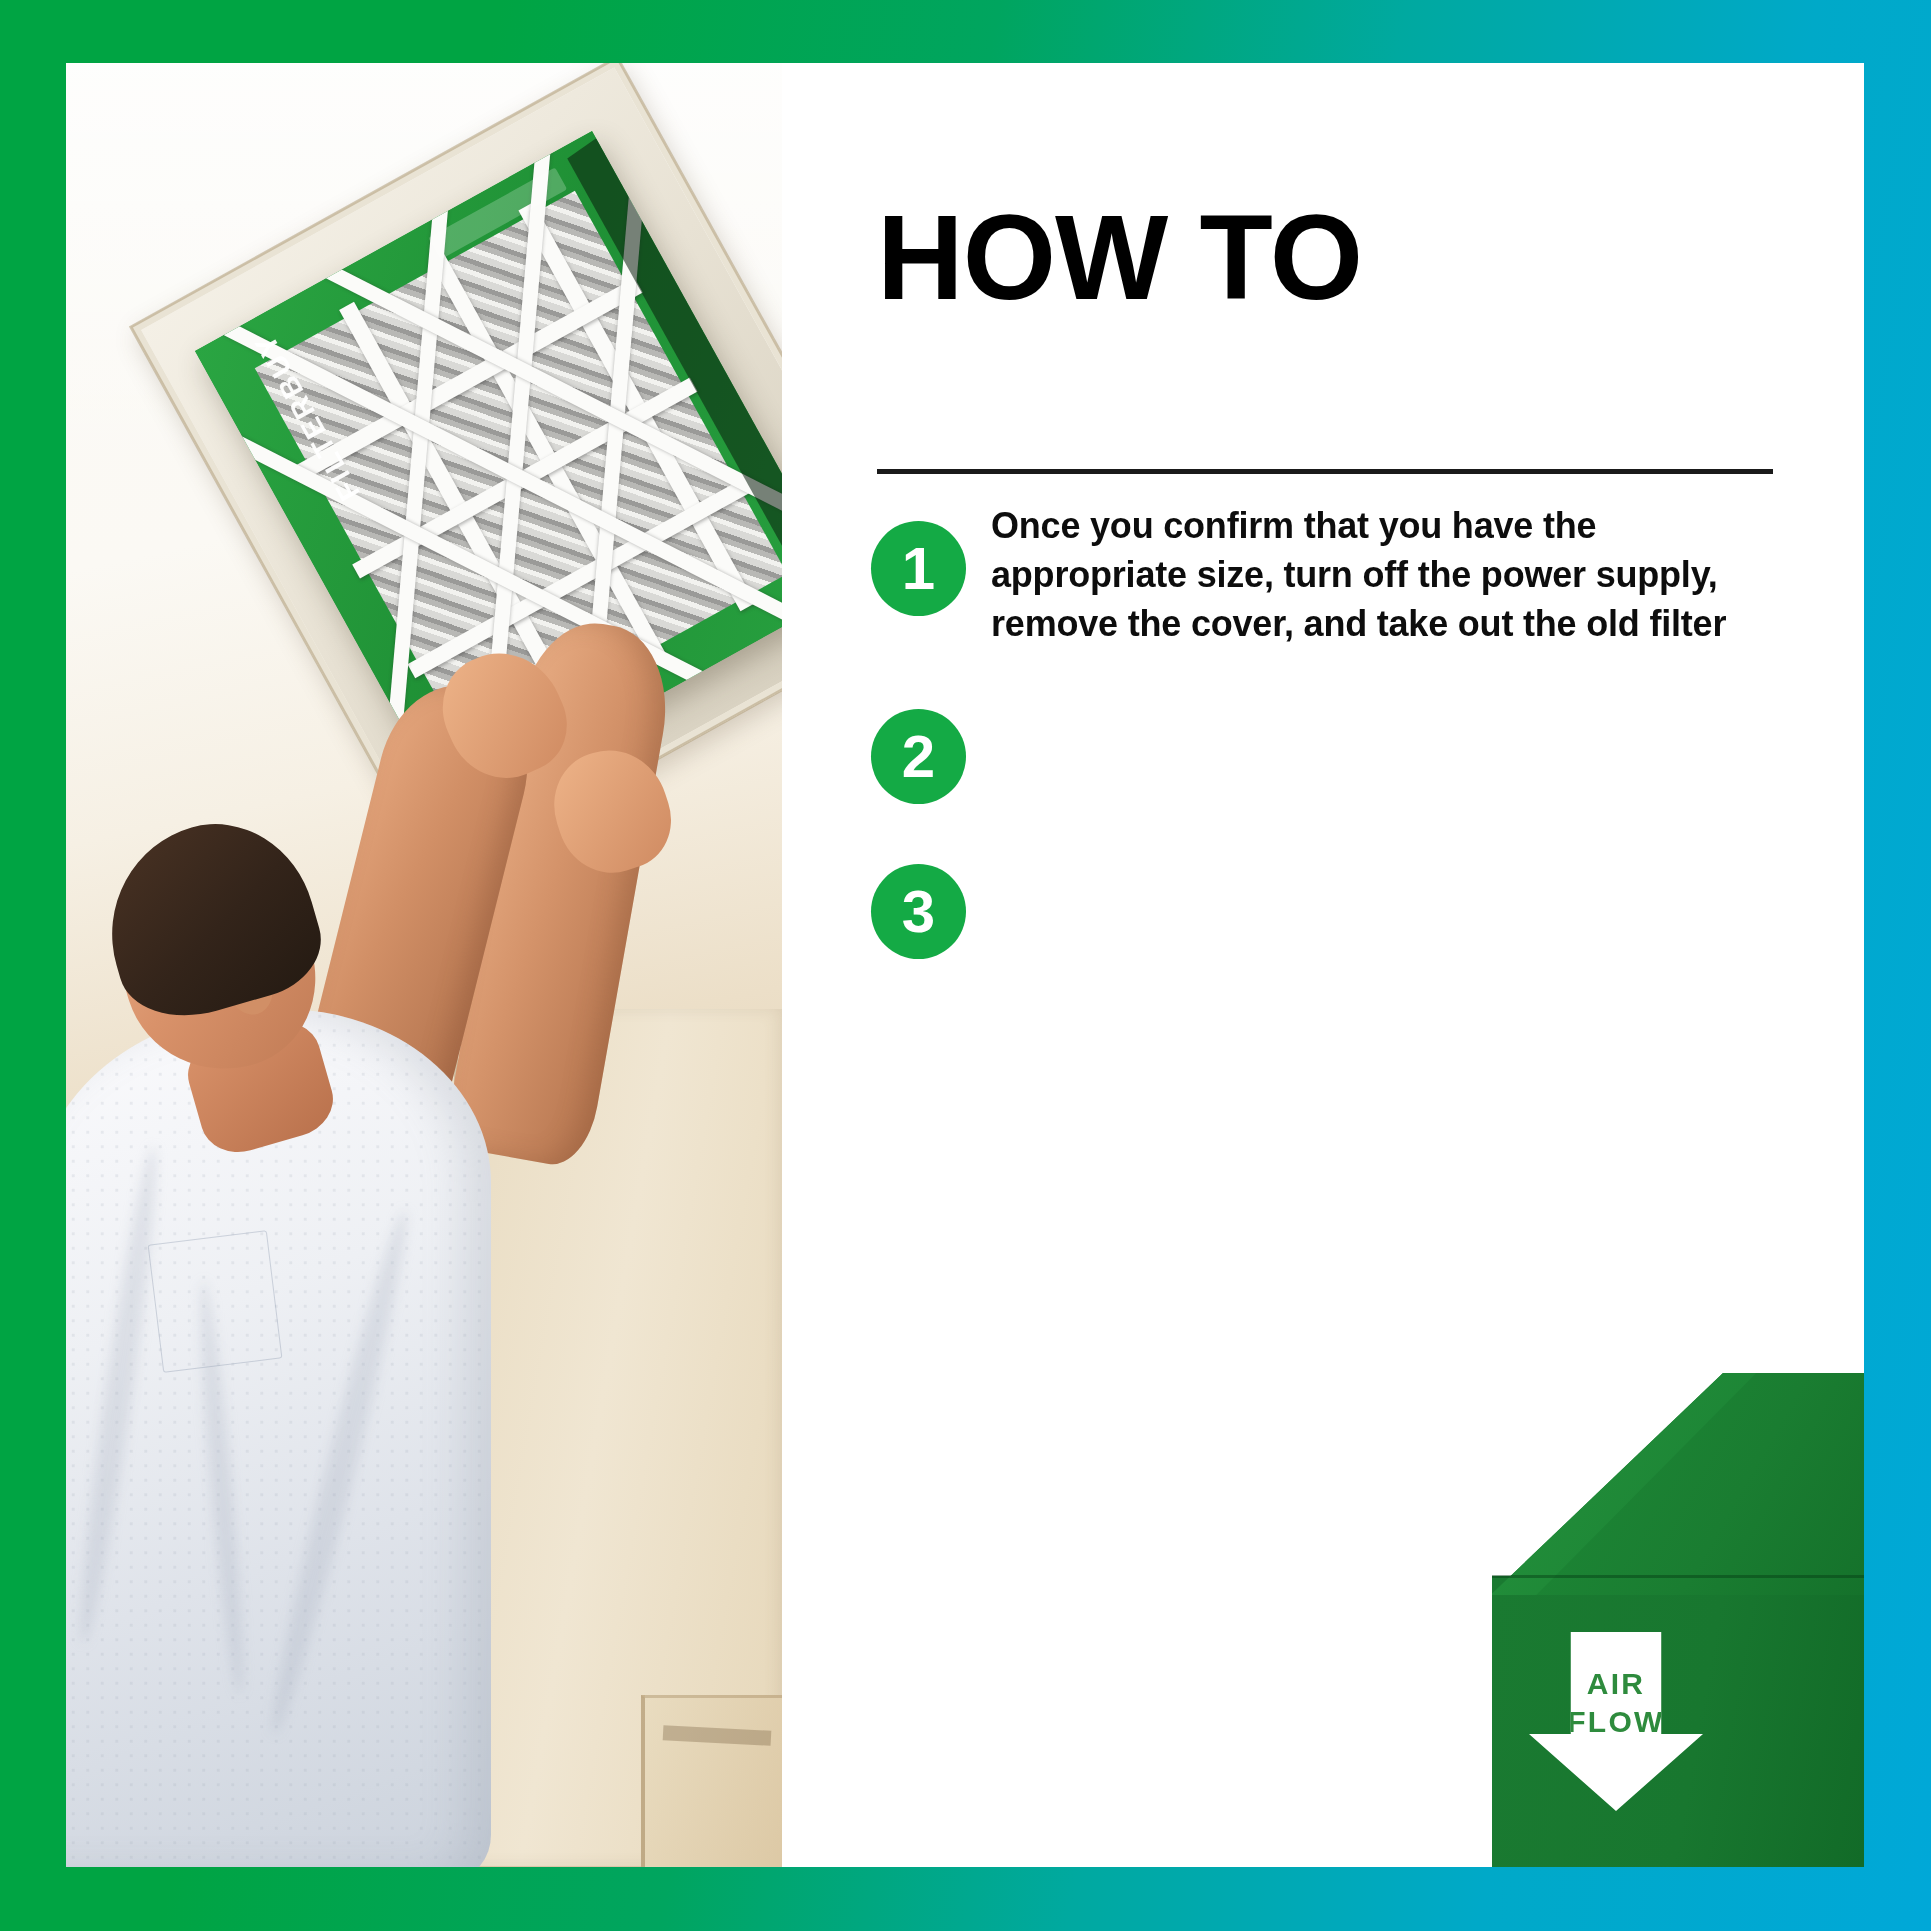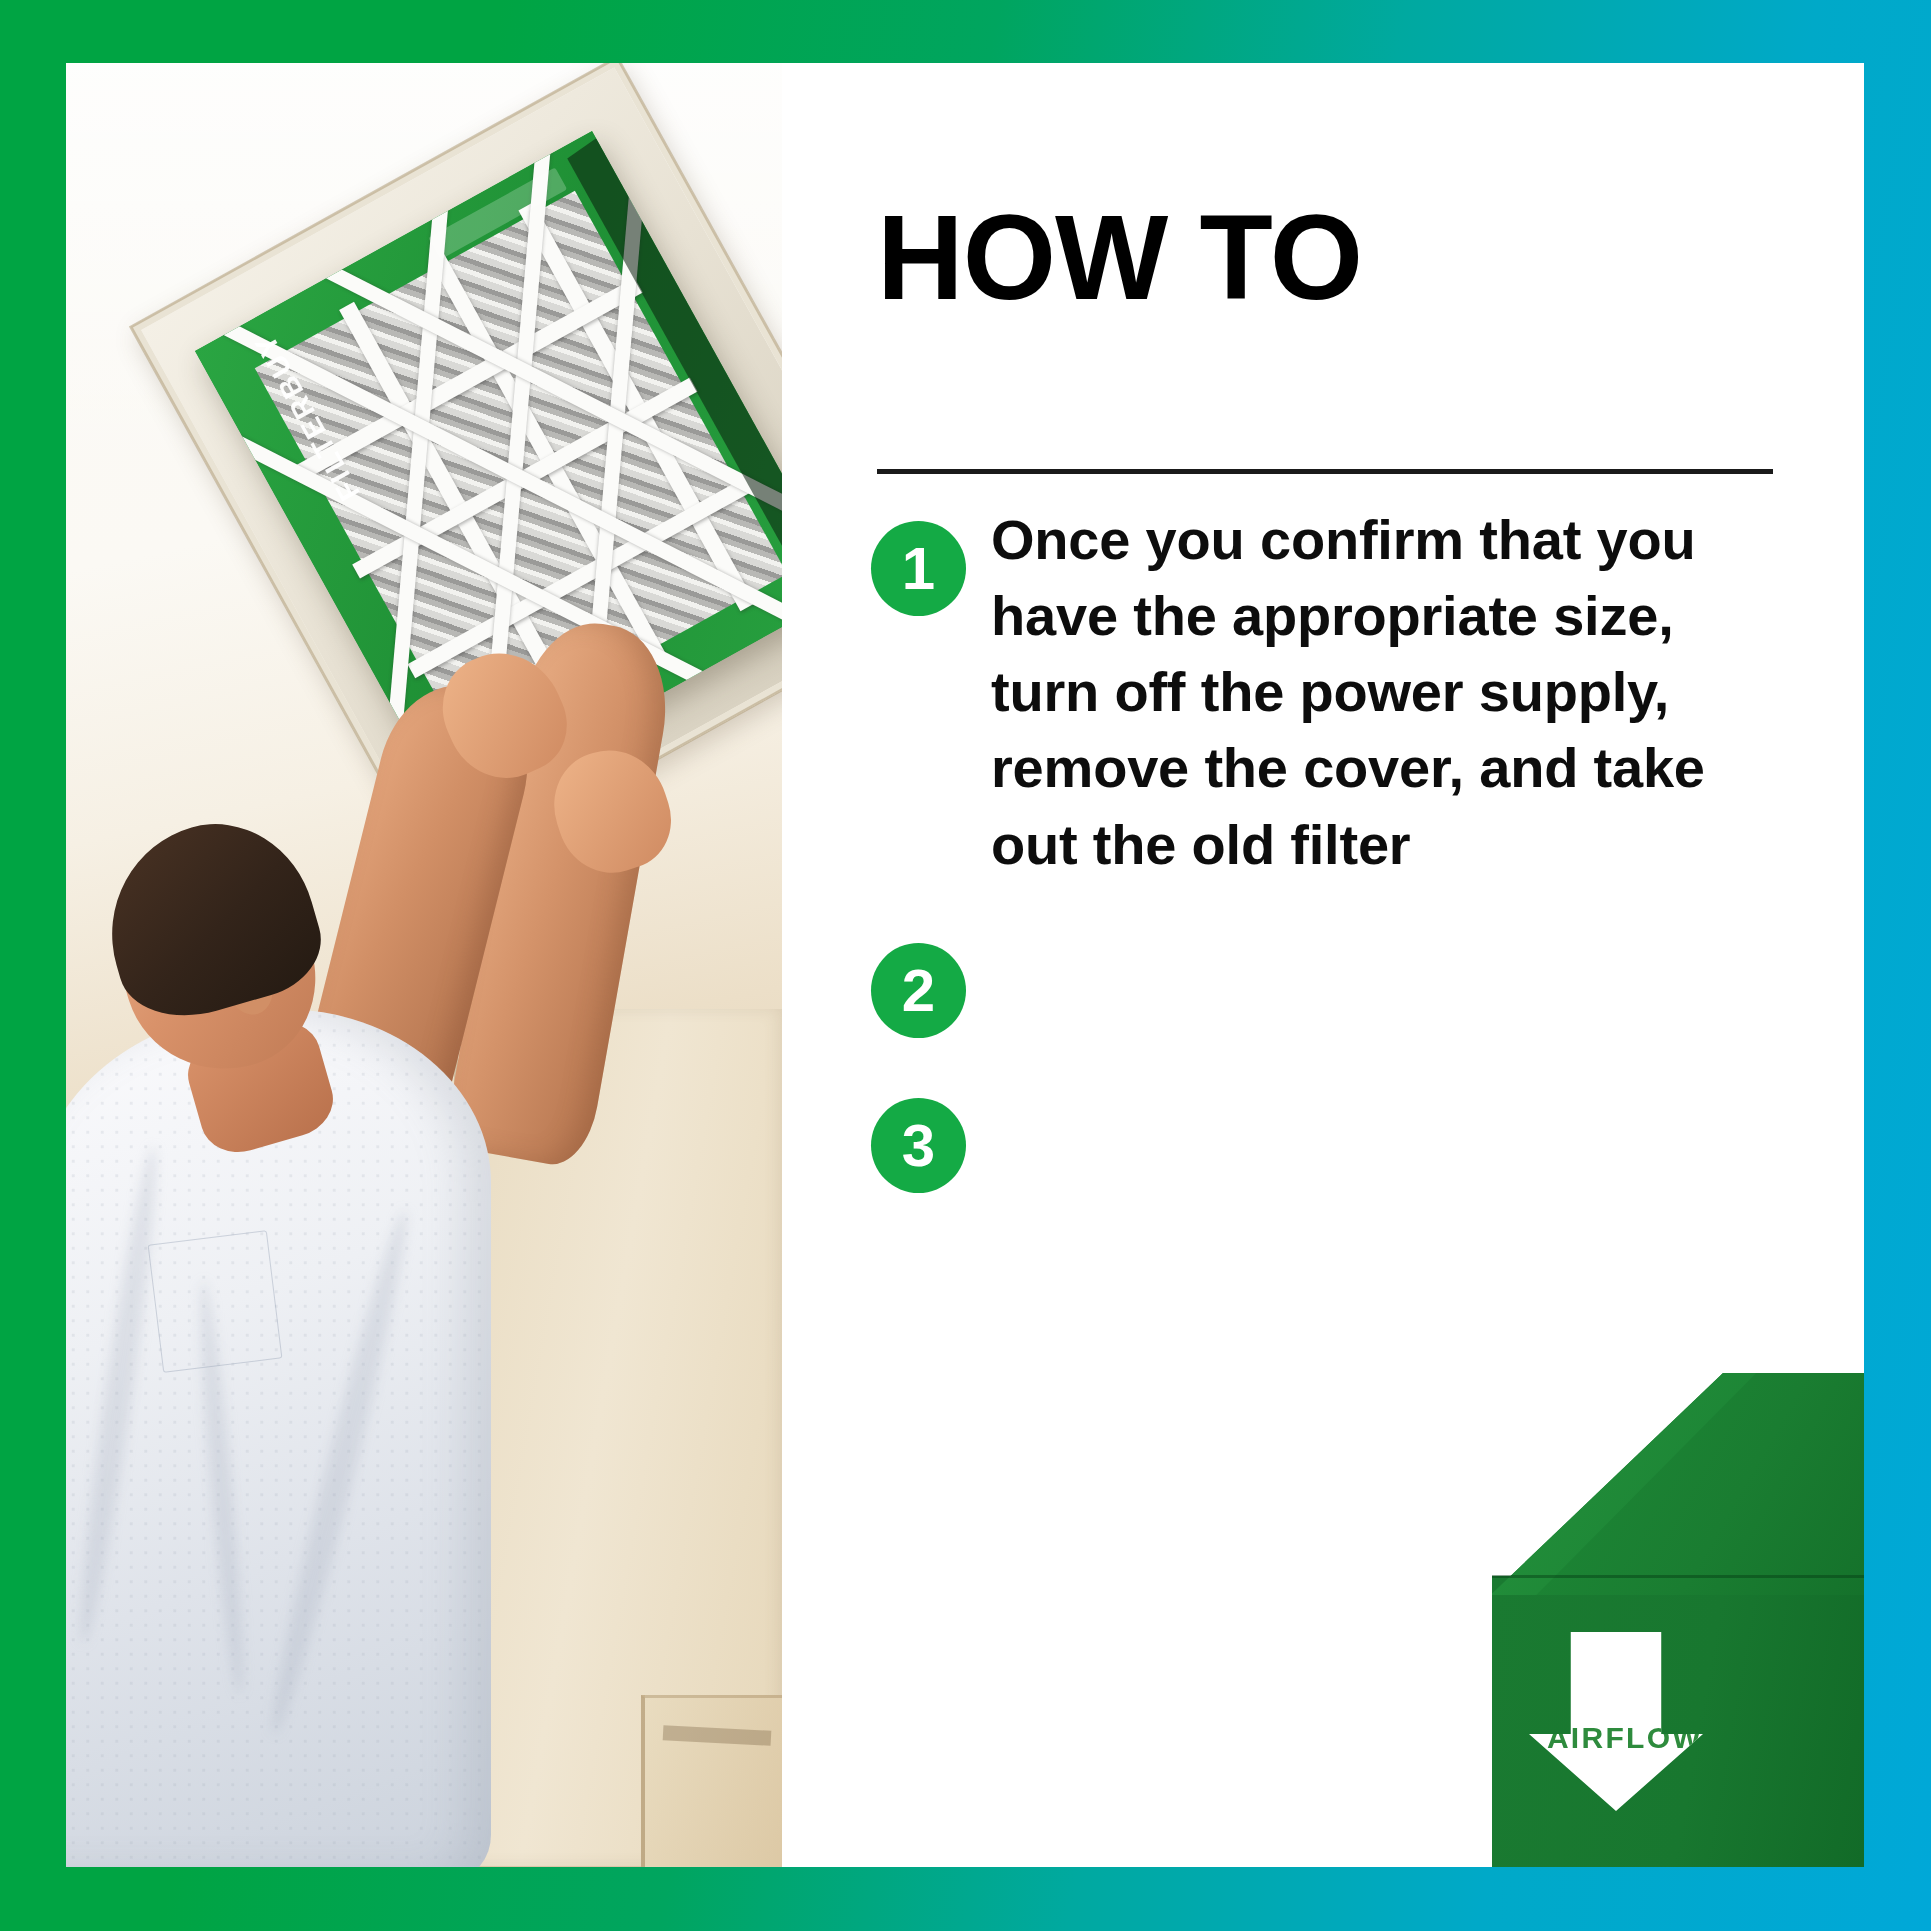--- a/index.html
+++ b/index.html
@@ -387,21 +387,21 @@
     font-size: 60px;
     font-weight: 800;
     line-height: 1;
     font-stretch: condensed;
   }
   .step-text {
     flex: 1 1 auto;
     margin-left: 25px;
     margin-right: 89px;
     color: #0d0d0d;
-    font-size: 56px;
+    font-size: 36px;
     font-weight: 700;
     line-height: 1.36;
     letter-spacing: -0.2px;
     font-stretch: condensed;
   }
 
   
   .product {
     position: absolute;
     left: 1492px;
@@ -485,23 +485,23 @@
   }
   .airflow-arrow {
     position: absolute;
     left: 37px;
     top: 280px;
     width: 174px;
     height: 179px;
     background: #ffffff;
     clip-path: polygon(24% 0%, 76% 0%, 76% 57%, 100% 57%, 50% 100%, 0% 57%, 24% 57%);
     display: flex;
-    flex-direction: row;
+    flex-direction: column;
     align-items: center;
-    justify-content: flex-end;
+    justify-content: flex-start;
     padding-top: 33px;
     box-sizing: border-box;
   }
   .airflow-arrow span {
     color: #2e8b3d;
     font-size: 30px;
     font-weight: 700;
     letter-spacing: 2.3px;
     line-height: 1.25;
     text-align: center;

